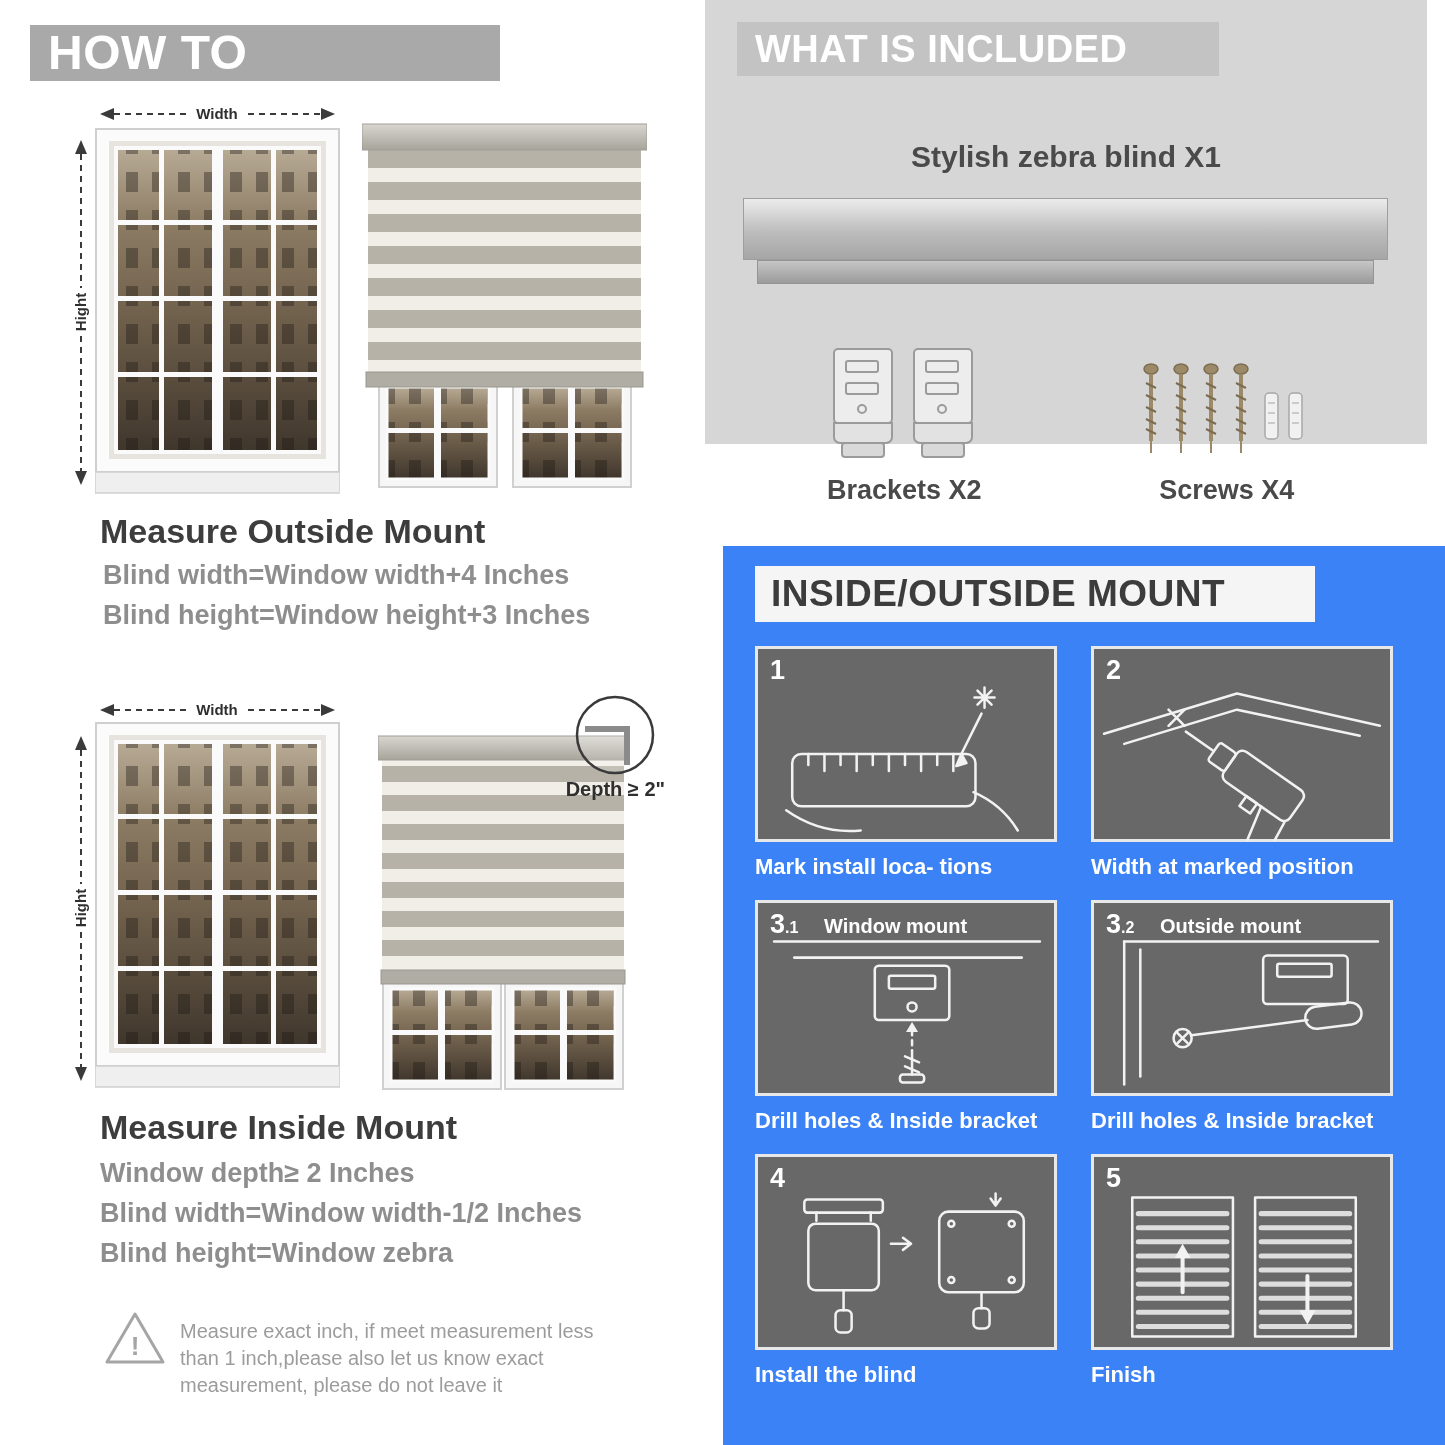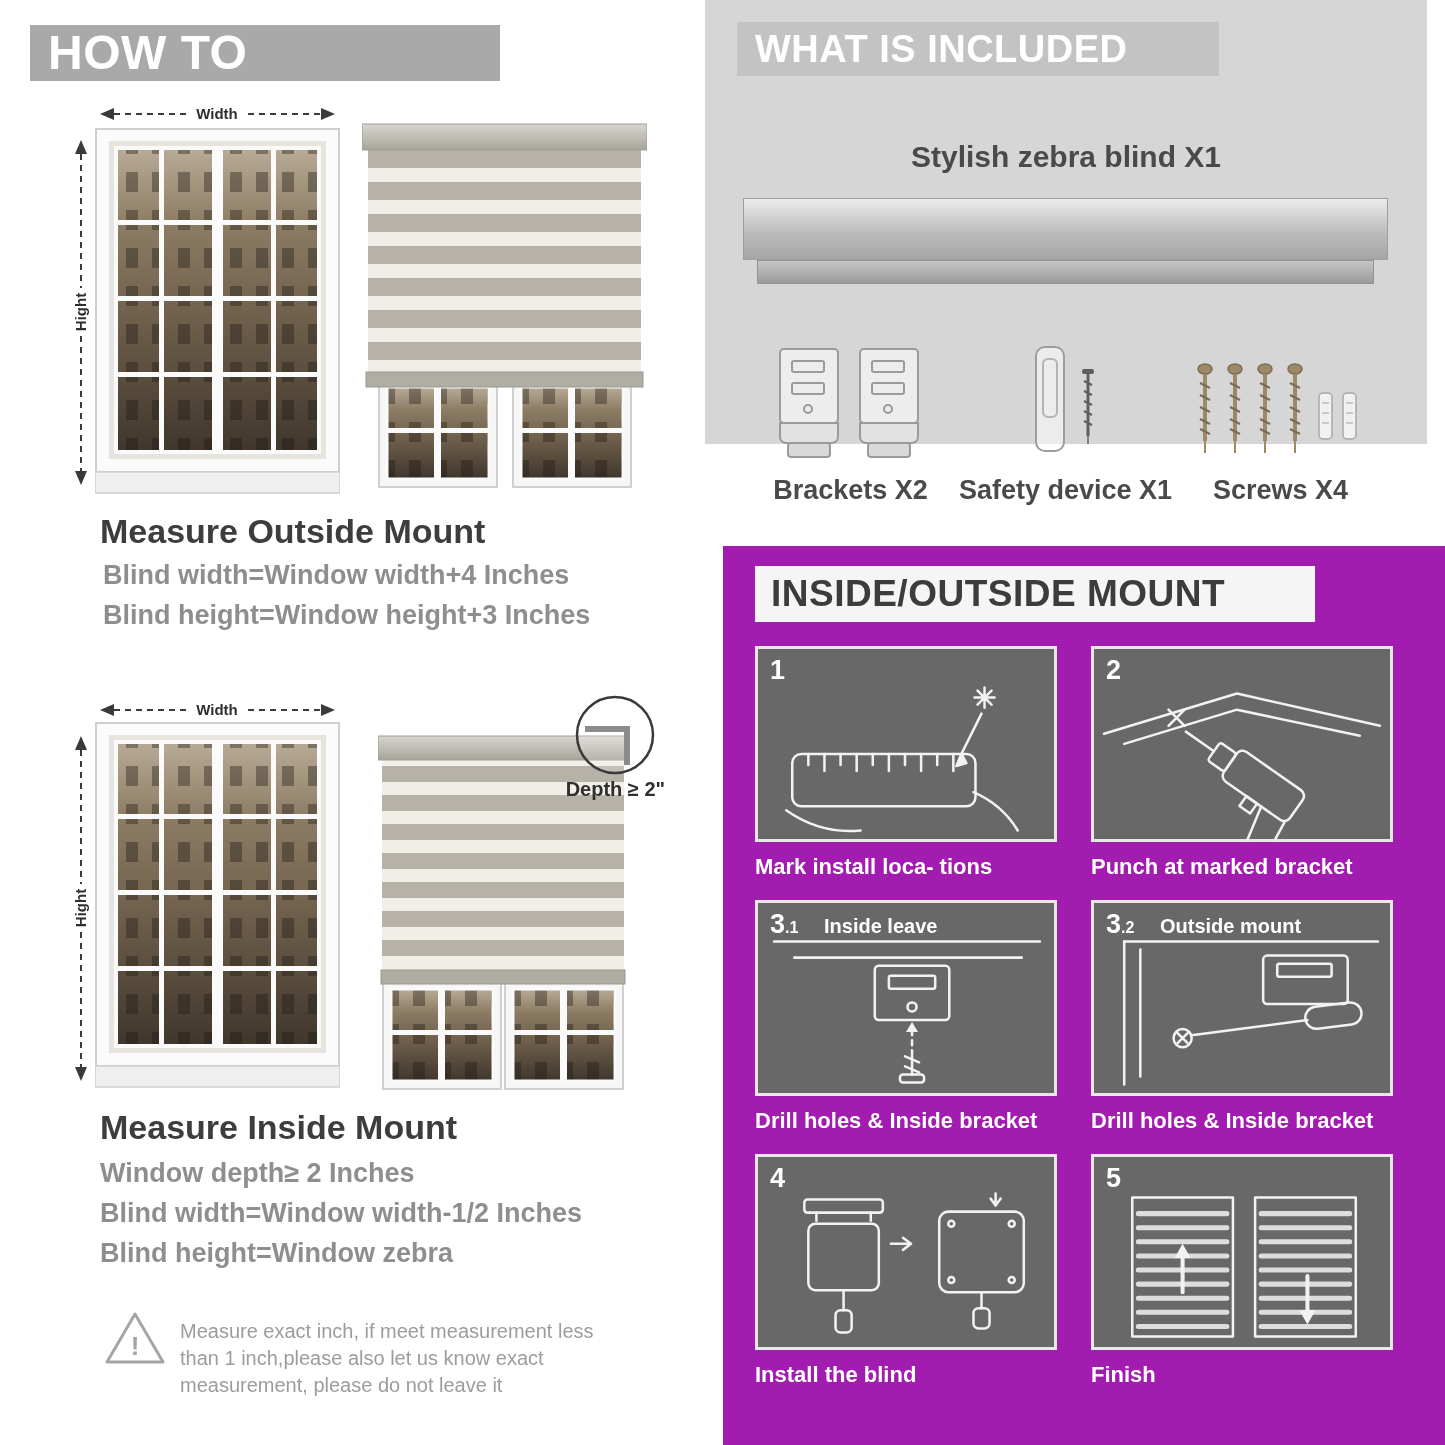--- a/index.html
+++ b/index.html
@@ -45,21 +45,21 @@
   }
   .included-items{
     position:absolute;left:38px;top:326px;width:645px;height:180px;
     display:flex;
   }
   .inc-item{flex:1;display:flex;flex-direction:column;align-items:center;justify-content:flex-end;}
   .inc-icon{height:132px;display:flex;align-items:flex-end;justify-content:center;}
   .inc-label{color:#4a4a4a;font-weight:bold;font-size:27px;margin-top:10px;white-space:nowrap;}
 
   
-  .mount-block{left:723px;top:546px;width:722px;height:899px;background:#a21caf;}
+  .mount-block{left:723px;top:546px;width:722px;height:899px;background:#3b82f6;}
   .mount-header{
     position:absolute;left:32px;top:20px;width:560px;height:56px;
     background:#f5f5f5;color:#3c3c3c;font-size:37px;font-weight:bold;
     line-height:56px;padding-left:16px;box-sizing:border-box;letter-spacing:.5px;
   }
   .steps-grid{
     position:absolute;left:32px;top:100px;width:656px;
     display:grid;grid-template-columns:302px 302px;column-gap:34px;
   }
   .step-cell{margin-bottom:20px;}
@@ -244,33 +244,20 @@
       <div class="inc-icon">
         <svg width="145" height="122" viewBox="0 0 145 122">
           <use href="#bracket-art" x="0" y="0"></use>
           <use href="#bracket-art" x="80" y="0"></use>
         </svg>
       </div>
       <div class="inc-label">Brackets X2</div>
     </div>
     <div class="inc-item">
       <div class="inc-icon">
-        <svg width="80" height="122" viewBox="0 0 80 122">
-          <rect x="10" y="4" width="28" height="104" rx="9" fill="rgba(255,255,255,0.55)" stroke="#9d9d9d" stroke-width="2"></rect>
-          <rect x="17" y="16" width="14" height="58" rx="5" fill="none" stroke="#b4b4b4" stroke-width="2"></rect>
-          <rect x="56" y="26" width="12" height="5" rx="2" fill="#5f5f5f"></rect>
-          <path d="M62,31 v62" stroke="#5f5f5f" stroke-width="3"></path>
-          <path d="M58,38 l8,4 M58,48 l8,4 M58,58 l8,4 M58,68 l8,4 M58,78 l8,4" stroke="#5f5f5f" stroke-width="2" fill="none"></path>
-          <path d="M62,93 v8" stroke="#5f5f5f" stroke-width="1.5"></path>
-        </svg>
-      </div>
-      <div class="inc-label">Safety device X1</div>
-    </div>
-    <div class="inc-item">
-      <div class="inc-icon">
         <svg width="180" height="112" viewBox="0 0 180 112">
           <use href="#screw-art" x="14" y="6"></use>
           <use href="#screw-art" x="44" y="6"></use>
           <use href="#screw-art" x="74" y="6"></use>
           <use href="#screw-art" x="104" y="6"></use>
           <use href="#anchor-art" x="128" y="40"></use>
           <use href="#anchor-art" x="152" y="40"></use>
         </svg>
       </div>
       <div class="inc-label">Screws X4</div>
@@ -314,27 +301,27 @@
             <g transform="rotate(35 160 100)">
               <path d="M76,100 h34"></path>
               <rect x="110" y="89" width="20" height="22" rx="3"></rect>
               <rect x="130" y="82" width="80" height="36" rx="7"></rect>
               <rect x="162" y="118" width="13" height="12"></rect>
               <path d="M180,118 l8,36 h24 l-4,-36"></path>
             </g>
           </g>
         </svg>
       </div>
-      <div class="step-caption">Punch at  marked bracket</div>
+      <div class="step-caption">Width at  marked position</div>
     </div>
 
     <div class="step-cell">
       <div class="panel">
         <div class="step-num"><span>3</span><span class="sub">.1</span></div>
-        <div class="step-inlabel">Inside leave</div>
+        <div class="step-inlabel">Window mount</div>
         <svg class="art" viewBox="0 0 294 160">
           <g stroke="#f2f2f2" stroke-width="2.5" fill="none" stroke-linecap="round" stroke-linejoin="round">
             <path d="M16,8 H280"></path>
             <path d="M36,24 H262"></path>
             <rect x="116" y="32" width="74" height="54" rx="4"></rect>
             <rect x="130" y="42" width="46" height="13" rx="2"></rect>
             <circle cx="153" cy="73" r="4.5"></circle>
             <path d="M153,96 V114" stroke-dasharray="5 5"></path>
             <path d="M153,88 l-6,10 h12 z" fill="#f2f2f2" stroke="none"></path>
             <path d="M153,116 v24"></path>

